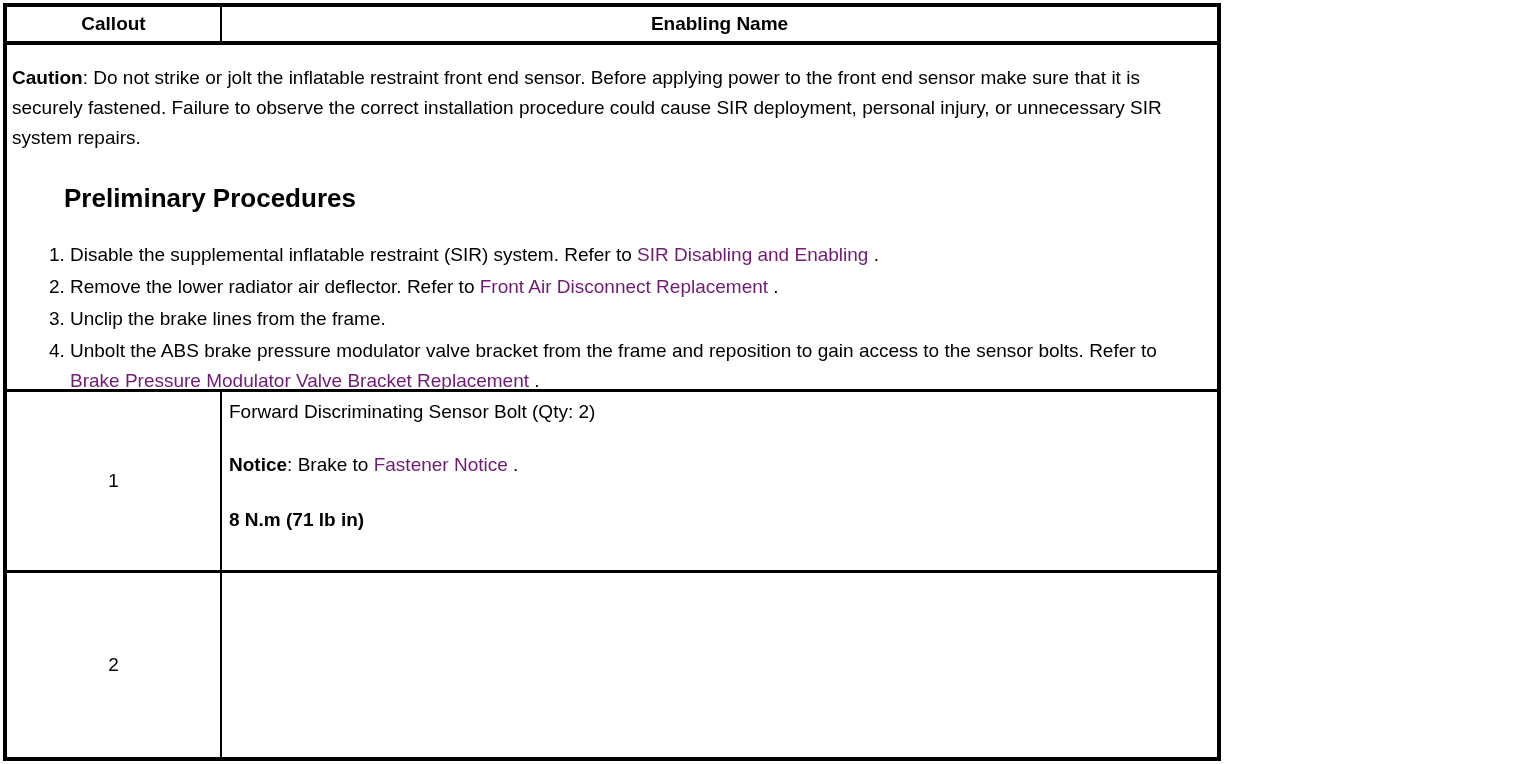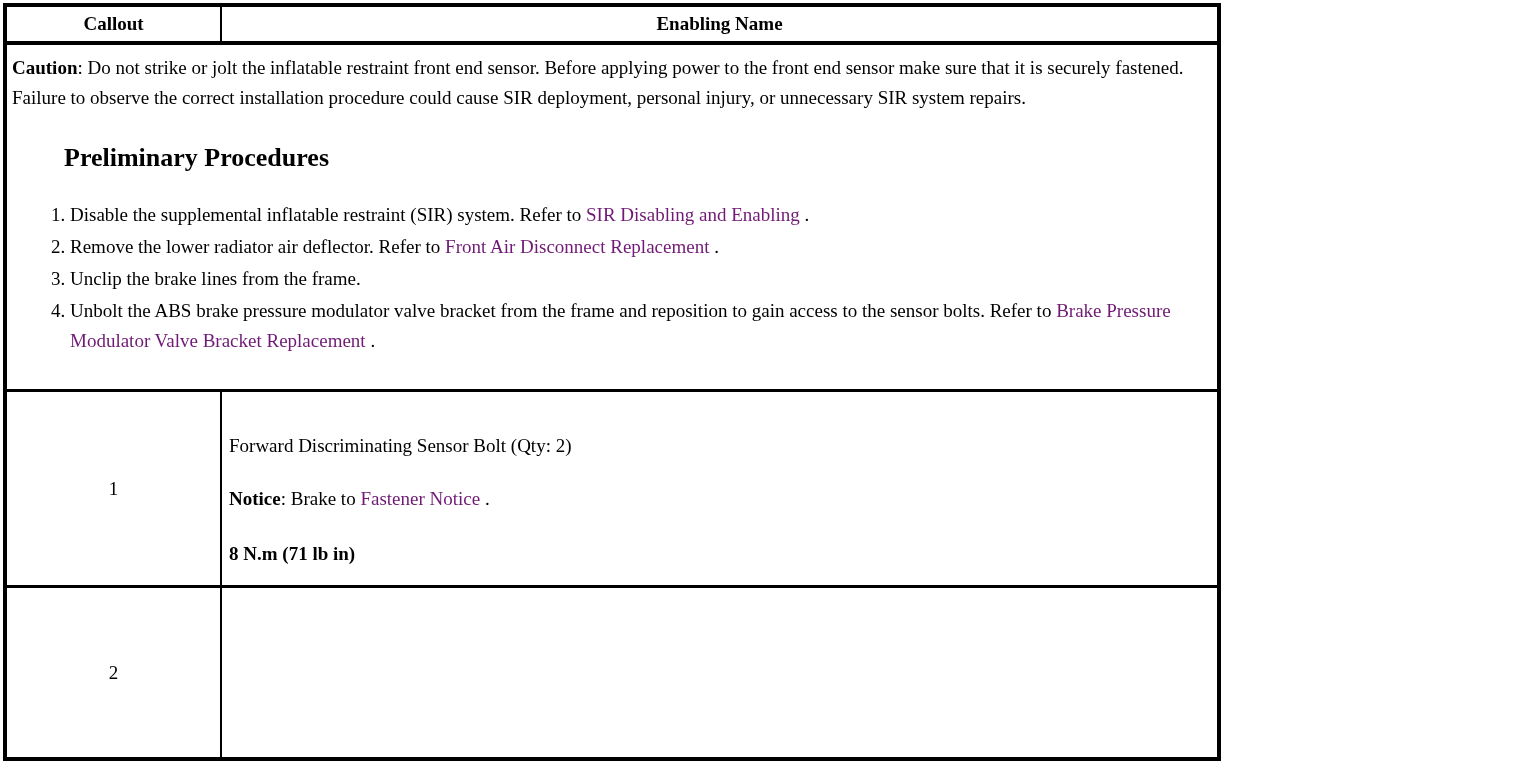--- a/index.html
+++ b/index.html
@@ -3,56 +3,56 @@
 <meta charset="utf-8">
 <style>
   * { margin: 0; padding: 0; box-sizing: border-box; }
   html, body { background: #ffffff; }
   body {
     width: 1520px; height: 764px;
     font-family: "Liberation Sans", sans-serif;
     color: #000;
     overflow: hidden;
   }
-  .page { width: 1224px; height: 764px; padding: 3px; font-family: Liberation Serif, serif; }
+  .page { width: 1224px; height: 764px; padding: 3px; }
   .doc-table {
     width: 100%; height: 100%;
     border: 4px solid #000;
     display: flex; flex-direction: column;
     font-size: 19px; line-height: 30px;
     background: #fff;
   }
   
   .header-row {
     display: flex; flex: 0 0 38px;
     border-bottom: 4px solid #000;
     font-weight: bold; text-align: center;
   }
   .header-cell { line-height: 34px; font-size: 19px; }
   .col-callout { width: 215px; border-right: 2px solid #000; }
   .col-component { flex: 1; }
   
   .caution-row {
     flex: 0 0 347px;
     border-bottom: 3px solid #000;
-    padding: 8px 8px 0 5px;
+    padding: 18px 8px 0 5px;
     overflow: hidden;
   }
   .prelim-title { font-size: 26px; font-weight: bold; margin: 30px 0 0 52px; line-height: 30px; }
   ol.prelim-list { margin: 27px 0 0 0; padding-left: 58px; }
   ol.prelim-list > li { margin-bottom: 2px; }
   
   .data-row { display: flex; border-bottom: 3px solid #000; }
   .row-1 { flex: 0 0 181px; }
   .row-2 { flex: 1 1 auto; border-bottom: none; }
   .callout-cell {
     width: 215px; border-right: 2px solid #000;
     display: flex; align-items: center; justify-content: center;
   }
-  .component-cell { flex: 1; padding: 5px 8px 16px 7px; overflow: hidden; margin-top: 34px; }
+  .component-cell { flex: 1; padding: 5px 8px 10px 7px; overflow: hidden; }
   .notice-line { margin-top: 23px; }
   .torque-line { margin-top: 25px; font-weight: bold; }
   .tip-line-2 { margin-top: 22px; }
   ol.sub-list { margin: 28px 0 0 0; padding-left: 48px; }
   b { font-weight: bold; }
   .ref { color: #701a75; text-decoration: none; }
 </style>
 </head>
 <body>
 

